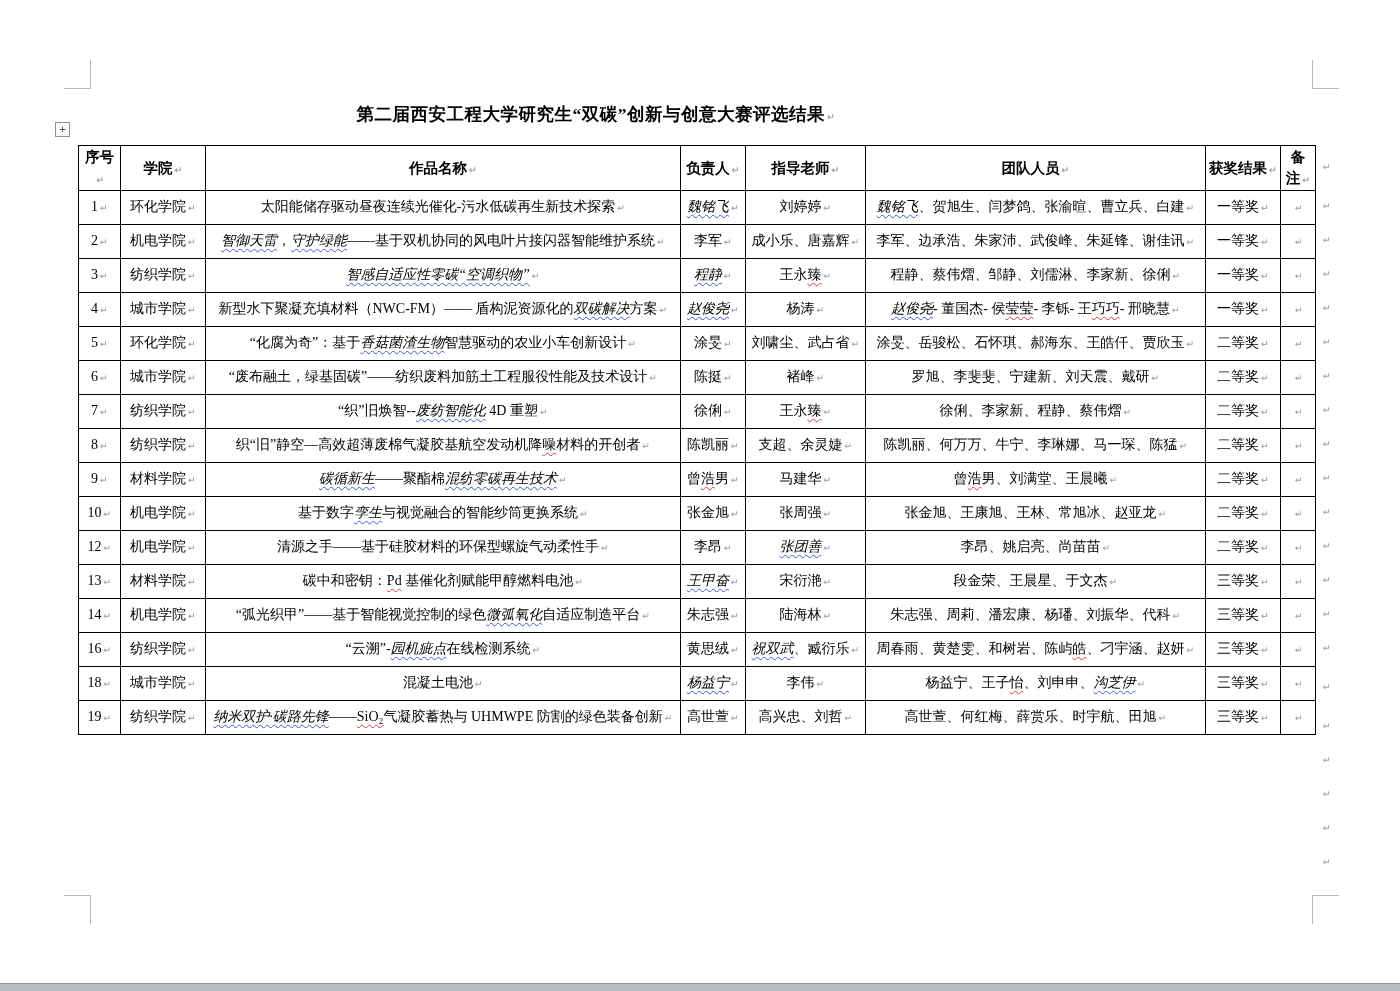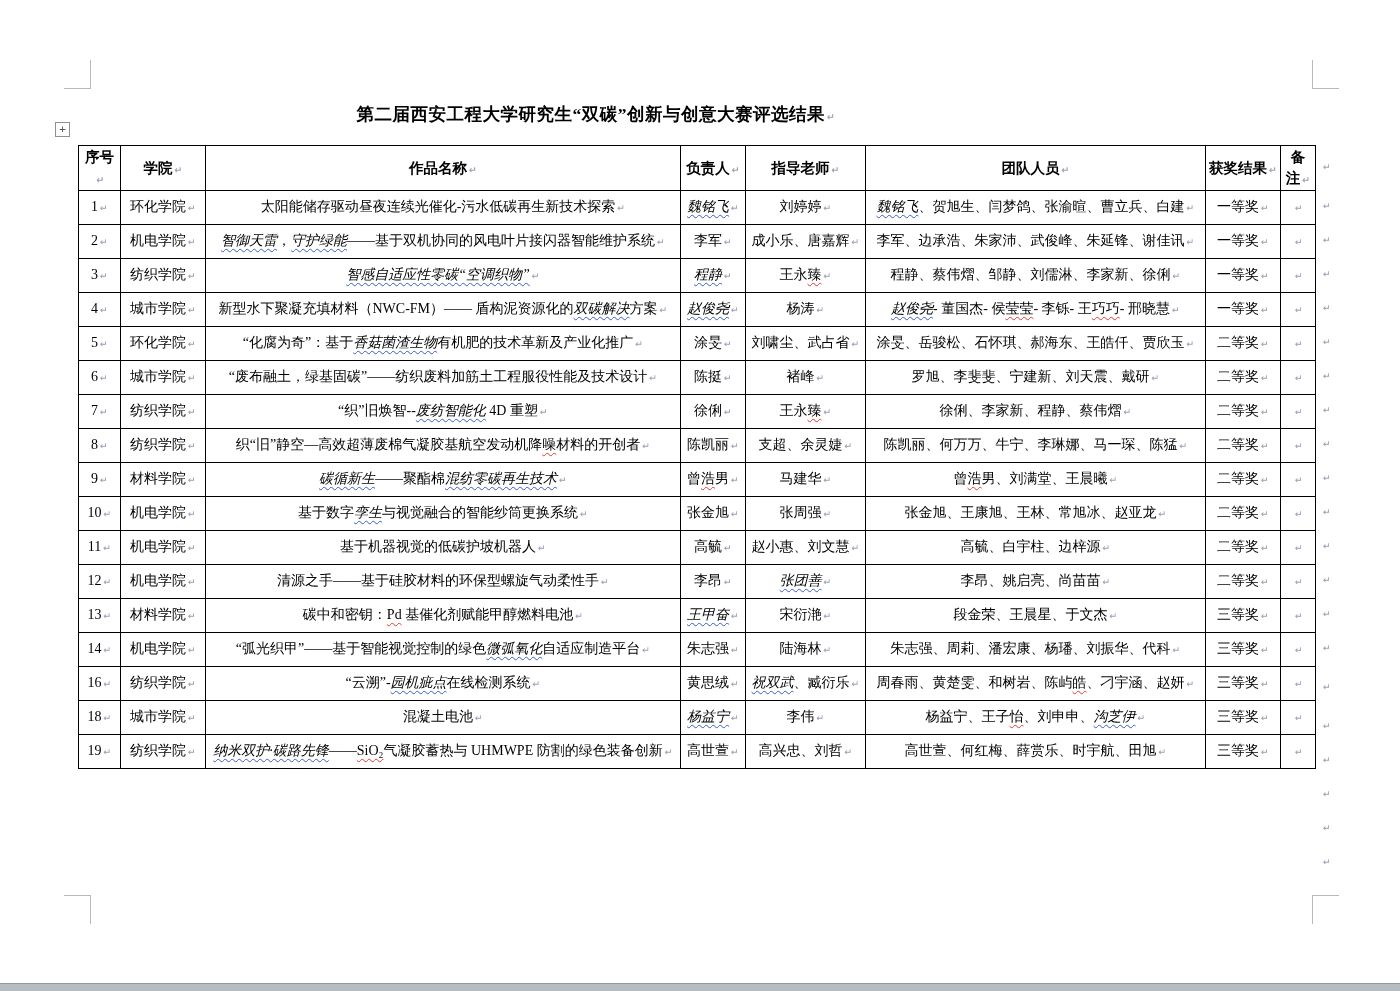--- a/index.html
+++ b/index.html
@@ -127,21 +127,21 @@
           <td><span>新型水下聚凝充填材料（NWC-FM）—— 盾构泥资源化的</span><span class="wb">双碳解决</span><span>方案</span><span class="pmark">↵</span></td>
           <td><span class="wb">赵俊尧</span><span class="pmark">↵</span></td>
           <td>杨涛<span class="pmark">↵</span></td>
           <td><span class="wb">赵俊尧</span><span>- 董国杰- 侯</span><span class="wr">莹莹</span><span>- 李铄- 王</span><span class="wr">巧巧</span><span>- 邢晓慧</span><span class="pmark">↵</span></td>
           <td>一等奖<span class="pmark">↵</span></td>
           <td><span class="pmark">↵</span></td>
         </tr>
         <tr class="body">
           <td>5<span class="pmark">↵</span></td>
           <td>环化学院<span class="pmark">↵</span></td>
-          <td><span>“化腐为奇”：基于</span><span class="wb">香菇菌渣生物</span><span>有机肥的技术革新及产业化推广</span><span class="pmark">↵</span></td>
+          <td><span>“化腐为奇”：基于</span><span class="wb">香菇菌渣生物</span><span>智慧驱动的农业小车创新设计</span><span class="pmark">↵</span></td>
           <td>涂旻<span class="pmark">↵</span></td>
           <td>刘啸尘、武占省<span class="pmark">↵</span></td>
           <td>涂旻、岳骏松、石怀琪、郝海东、王皓仟、贾欣玉<span class="pmark">↵</span></td>
           <td>二等奖<span class="pmark">↵</span></td>
           <td><span class="pmark">↵</span></td>
         </tr>
         <tr class="body">
           <td>6<span class="pmark">↵</span></td>
           <td>城市学院<span class="pmark">↵</span></td>
           <td>“废布融土，绿基固碳”——纺织废料加筋土工程服役性能及技术设计<span class="pmark">↵</span></td>
@@ -181,30 +181,20 @@
           <td>二等奖<span class="pmark">↵</span></td>
           <td><span class="pmark">↵</span></td>
         </tr>
         <tr class="body">
           <td>10<span class="pmark">↵</span></td>
           <td>机电学院<span class="pmark">↵</span></td>
           <td><span>基于数字</span><span class="wb">孪生</span><span>与视觉融合的智能纱筒更换系统</span><span class="pmark">↵</span></td>
           <td>张金旭<span class="pmark">↵</span></td>
           <td>张周强<span class="pmark">↵</span></td>
           <td>张金旭、王康旭、王林、常旭冰、赵亚龙<span class="pmark">↵</span></td>
-          <td>二等奖<span class="pmark">↵</span></td>
-          <td><span class="pmark">↵</span></td>
-        </tr>
-        <tr class="body">
-          <td>11<span class="pmark">↵</span></td>
-          <td>机电学院<span class="pmark">↵</span></td>
-          <td>基于机器视觉的低碳护坡机器人<span class="pmark">↵</span></td>
-          <td>高毓<span class="pmark">↵</span></td>
-          <td>赵小惠、刘文慧<span class="pmark">↵</span></td>
-          <td>高毓、白宇柱、边梓源<span class="pmark">↵</span></td>
           <td>二等奖<span class="pmark">↵</span></td>
           <td><span class="pmark">↵</span></td>
         </tr>
         <tr class="body">
           <td>12<span class="pmark">↵</span></td>
           <td>机电学院<span class="pmark">↵</span></td>
           <td>清源之手——基于硅胶材料的环保型螺旋气动柔性手<span class="pmark">↵</span></td>
           <td>李昂<span class="pmark">↵</span></td>
           <td><span class="wb">张团善</span><span class="pmark">↵</span></td>
           <td>李昂、姚启亮、尚苗苗<span class="pmark">↵</span></td>

